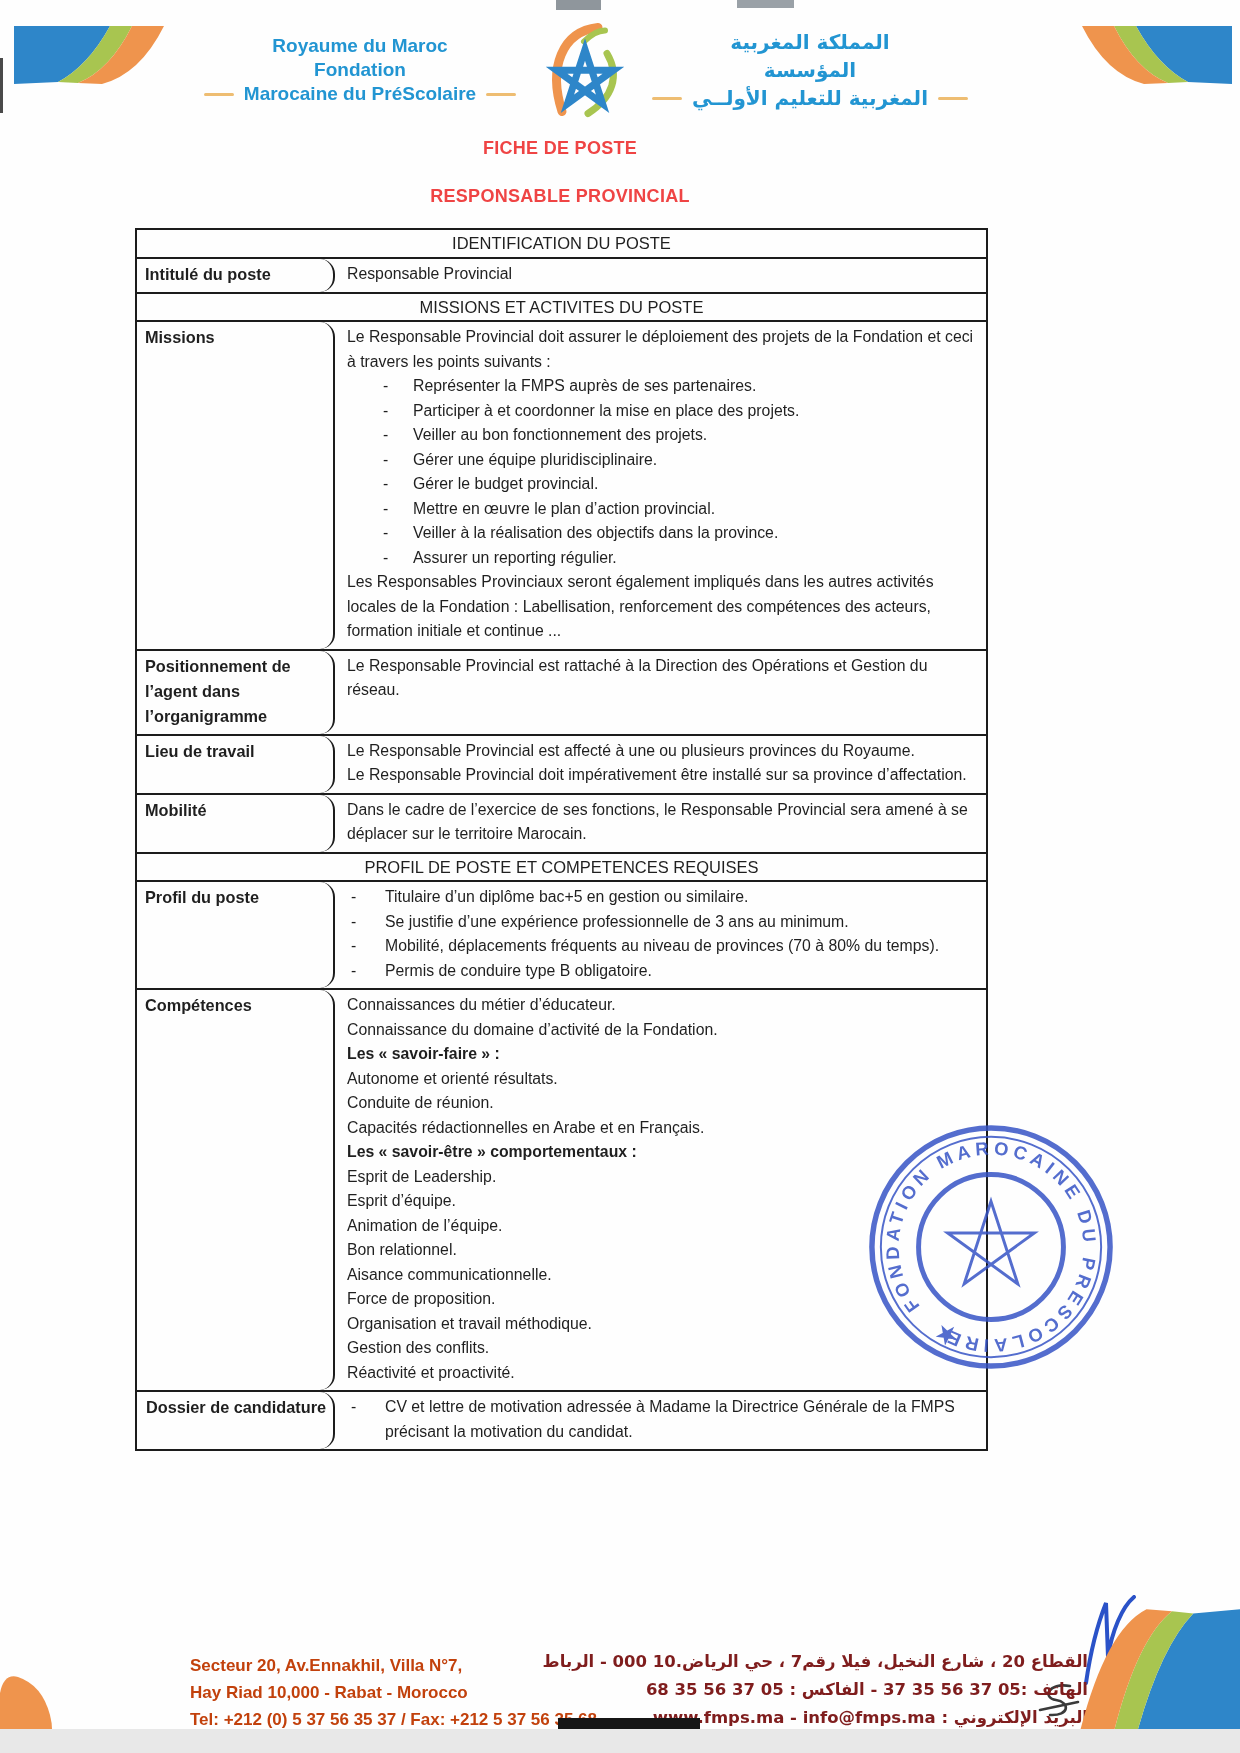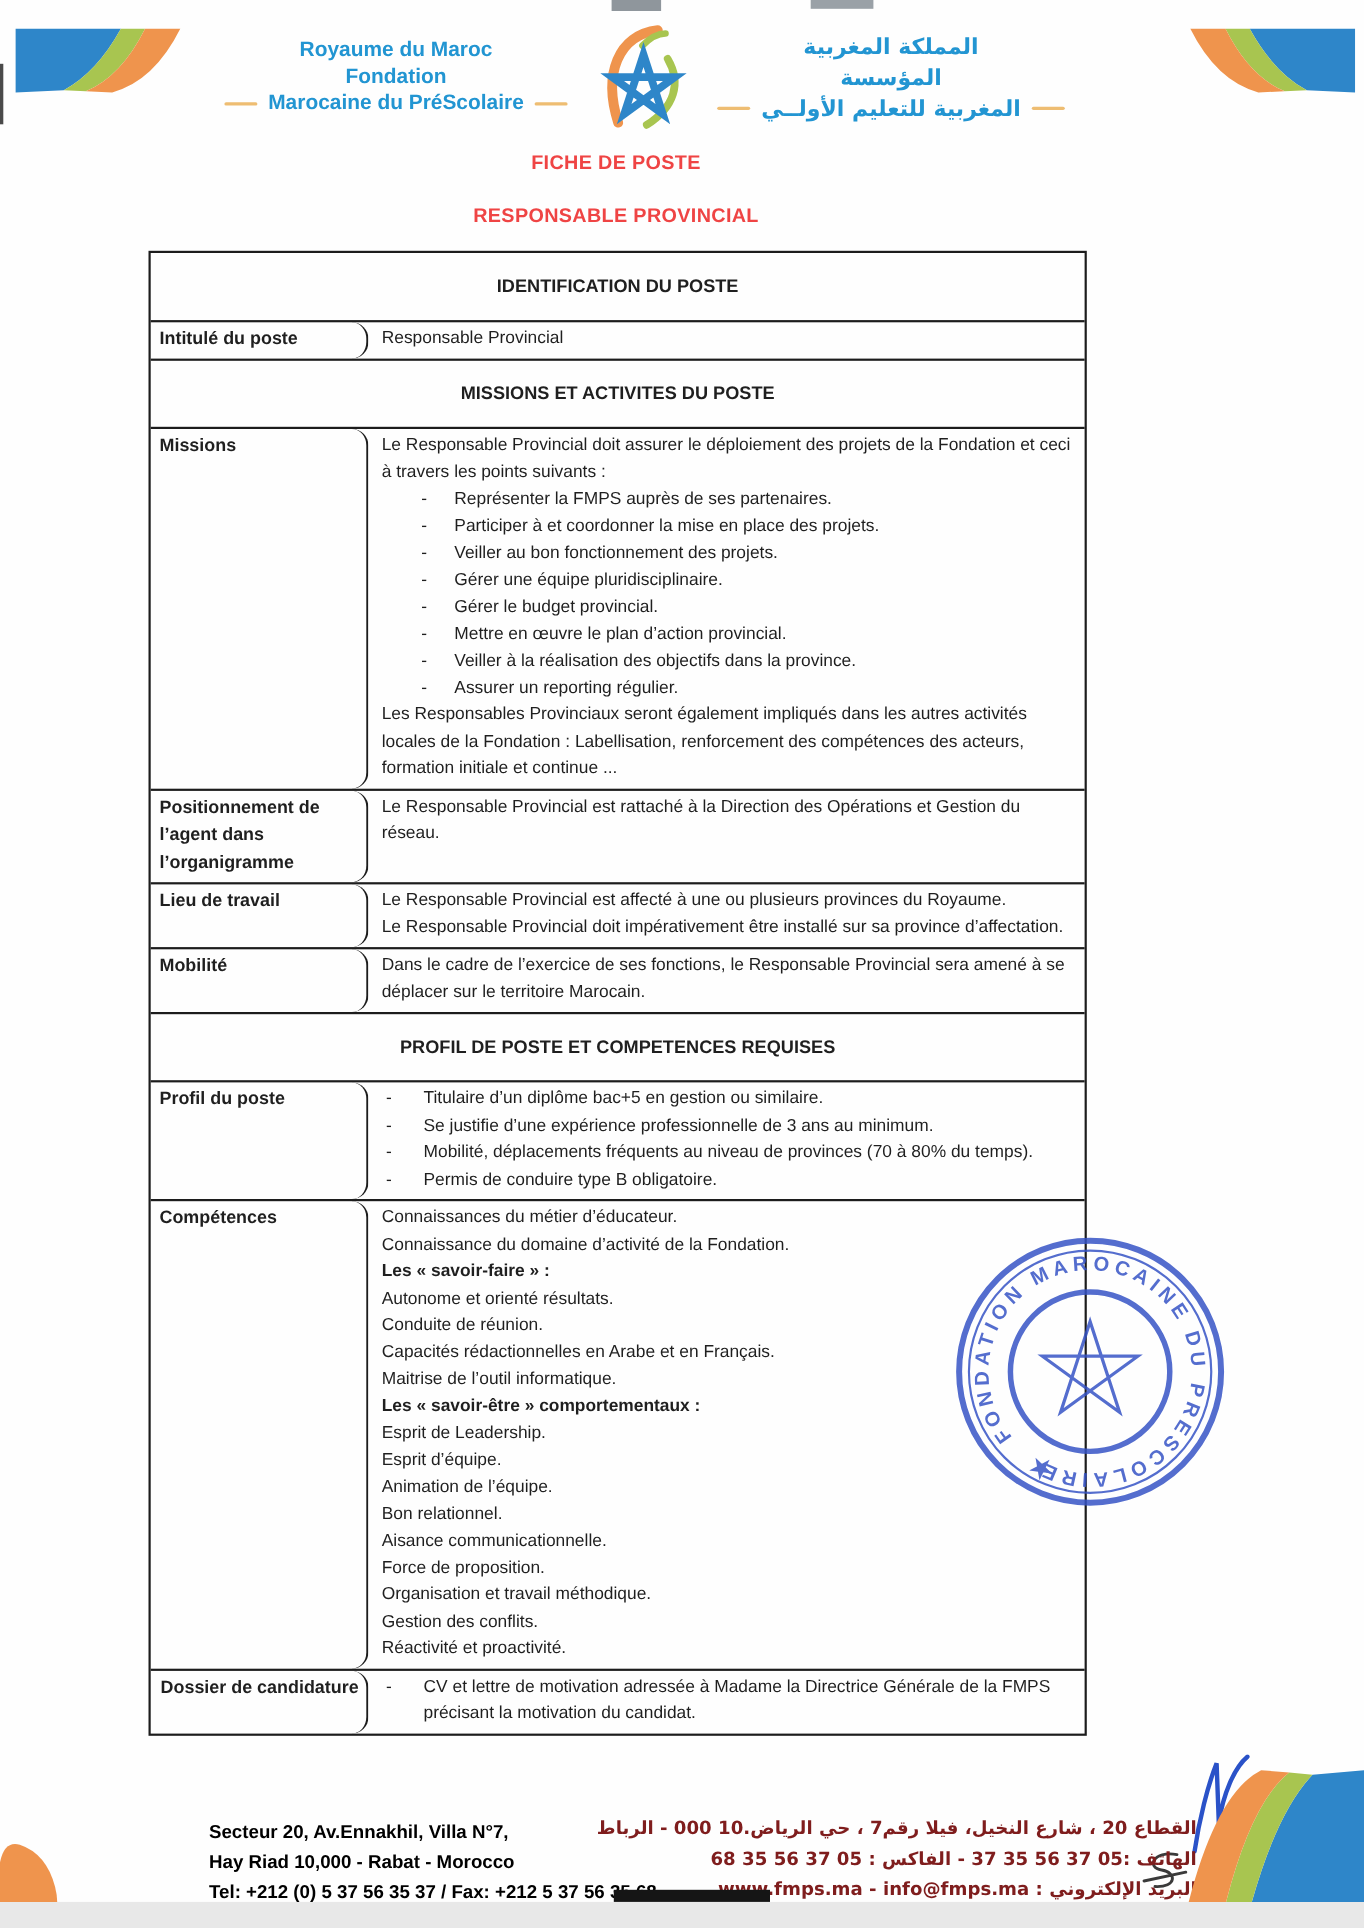--- a/index.html
+++ b/index.html
@@ -17,42 +17,42 @@
 
   .titles{position:absolute;left:135px;width:850px;text-align:center;font-weight:bold;color:#ef4444;}
   .doc-title{top:138px;font-size:18px;letter-spacing:.3px;}
   .doc-subtitle{top:186px;font-size:18px;letter-spacing:.3px;}
 
   
   .doc-table{position:absolute;left:135px;top:228px;width:849px;border:2px solid #1c1c1c;
              font-size:15.8px;line-height:24.5px;background:transparent;}
   .trow{display:flex;border-top:2px solid #1c1c1c;}
   .trow:first-child{border-top:none;}
-  .tsection{border-top:2px solid #1c1c1c;text-align:center;font-weight:bold;font-size:16.5px;
-            padding:18px 4px;}
+  .tsection{border-top:2px solid #1c1c1c;text-align:center;font-weight:normal;font-size:16.5px;
+            padding:1px 4px;}
   .tsection:first-child{border-top:none;}
   .tlabel{width:182px;flex:0 0 182px;border-right:2px solid #1c1c1c;padding:3px 6px 5px 8px;
           font-weight:bold;font-size:16.3px;line-height:25px;border-radius:15px;}
   .tlabel.center{text-align:center;}
   .tcontent{flex:1;padding:3px 12px 5px 12px;}
   .li{position:relative;}
   .mlist .li{padding-left:66px;}
   .mlist .li::before{content:"-";position:absolute;left:36px;top:0;}
   .plist .li{padding-left:38px;}
   .plist .li::before{content:"-";position:absolute;left:4px;top:0;}
   .plist.justify .li{text-align:justify;}
   .bold{font-weight:bold;}
 
   
   .stamp{position:absolute;left:862px;top:1118px;width:258px;height:258px;opacity:.84;pointer-events:none;}
   .stamp text{font-family:"Liberation Sans",sans-serif;font-weight:bold;}
 
   
   .footer-fr{position:absolute;left:190px;top:1652px;font-weight:bold;font-size:17px;line-height:27px;
-             color:#000000;}
+             color:#c2410c;}
   .footer-ar{position:absolute;right:152px;top:1648px;text-align:right;font-weight:bold;font-size:16.5px;
              line-height:28px;color:#7f1d1d;direction:rtl;font-family:"DejaVu Sans",sans-serif;}
 
   
   .artifact{position:absolute;}
   .ink{position:absolute;pointer-events:none;}
 </style>
 </head>
 <body>
 
@@ -167,21 +167,20 @@
 
     <div class="trow">
       <div class="tlabel">Compétences</div>
       <div class="tcontent">
         <div>Connaissances du métier d’éducateur.</div>
         <div>Connaissance du domaine d’activité de la Fondation.</div>
         <div class="bold">Les « savoir-faire » :</div>
         <div>Autonome et orienté résultats.</div>
         <div>Conduite de réunion.</div>
         <div>Capacités rédactionnelles en Arabe et en Français.</div>
-        <div>Maitrise de l’outil informatique.</div>
         <div class="bold">Les « savoir-être » comportementaux :</div>
         <div>Esprit de Leadership.</div>
         <div>Esprit d’équipe.</div>
         <div>Animation de l’équipe.</div>
         <div>Bon relationnel.</div>
         <div>Aisance communicationnelle.</div>
         <div>Force de proposition.</div>
         <div>Organisation et travail méthodique.</div>
         <div>Gestion des conflits.</div>
         <div>Réactivité et proactivité.</div>

